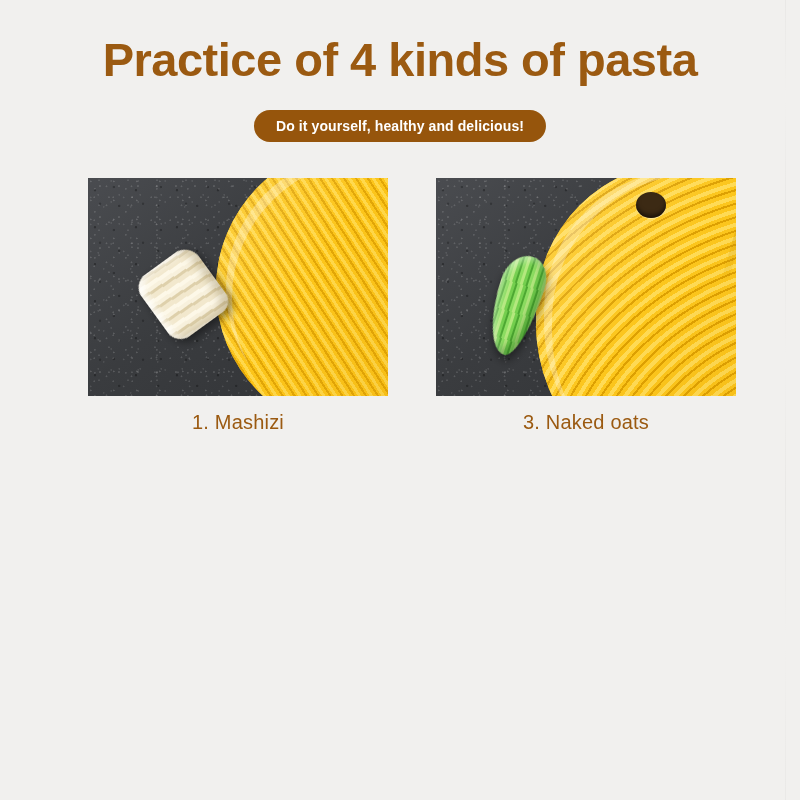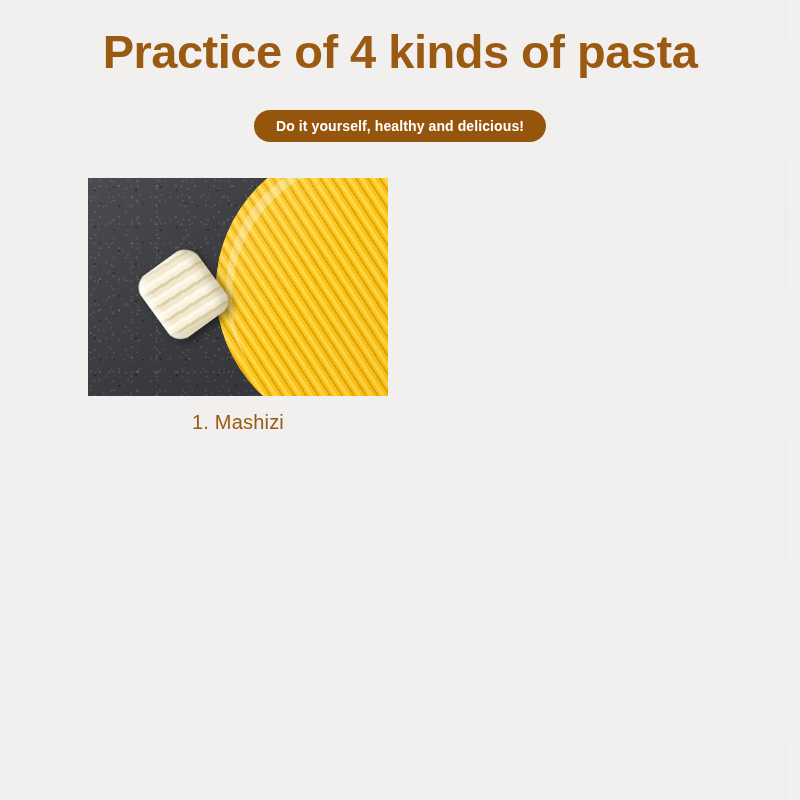--- a/index.html
+++ b/index.html
@@ -29,21 +29,21 @@
       rgba(0,0,0,0.04) 28%,
       rgba(0,0,0,0.0) 45%,
       rgba(0,0,0,0.035) 62%,
       rgba(0,0,0,0.0) 80%,
       rgba(0,0,0,0.03) 100%);
   }
 
   
   .page-title {
     position: absolute;
-    top: 24px;
+    top: 32px;
     left: 0;
     width: 800px;
     text-align: center;
     font-size: 47px;
     line-height: 56px;
     font-weight: bold;
     letter-spacing: -0.5px;
     color: #9b5a11;
     white-space: nowrap;
   }
@@ -364,15 +364,30 @@
       </div>
       <div class="board-p1-rim"></div>
       <div class="pasta pasta-1">
         <div class="pasta-body"></div>
       </div>
     </div>
     <div class="caption">1. Mashizi</div>
   </div>
 
 
+  <div class="card">
+    <div class="photo">
+      <div class="slate"></div>
+      <div class="board board-p3">
+        <div class="ridges"></div>
+        <div class="board-seam"></div>
+      </div>
+      <div class="hang-hole"></div>
+      <div class="board-p3-rim"></div>
+      <div class="pasta pasta-3">
+        <div class="pasta-body"></div>
+      </div>
+    </div>
+    <div class="caption">3. Naked oats</div>
+  </div>
 
 
 </div>
 
 </body></html>

